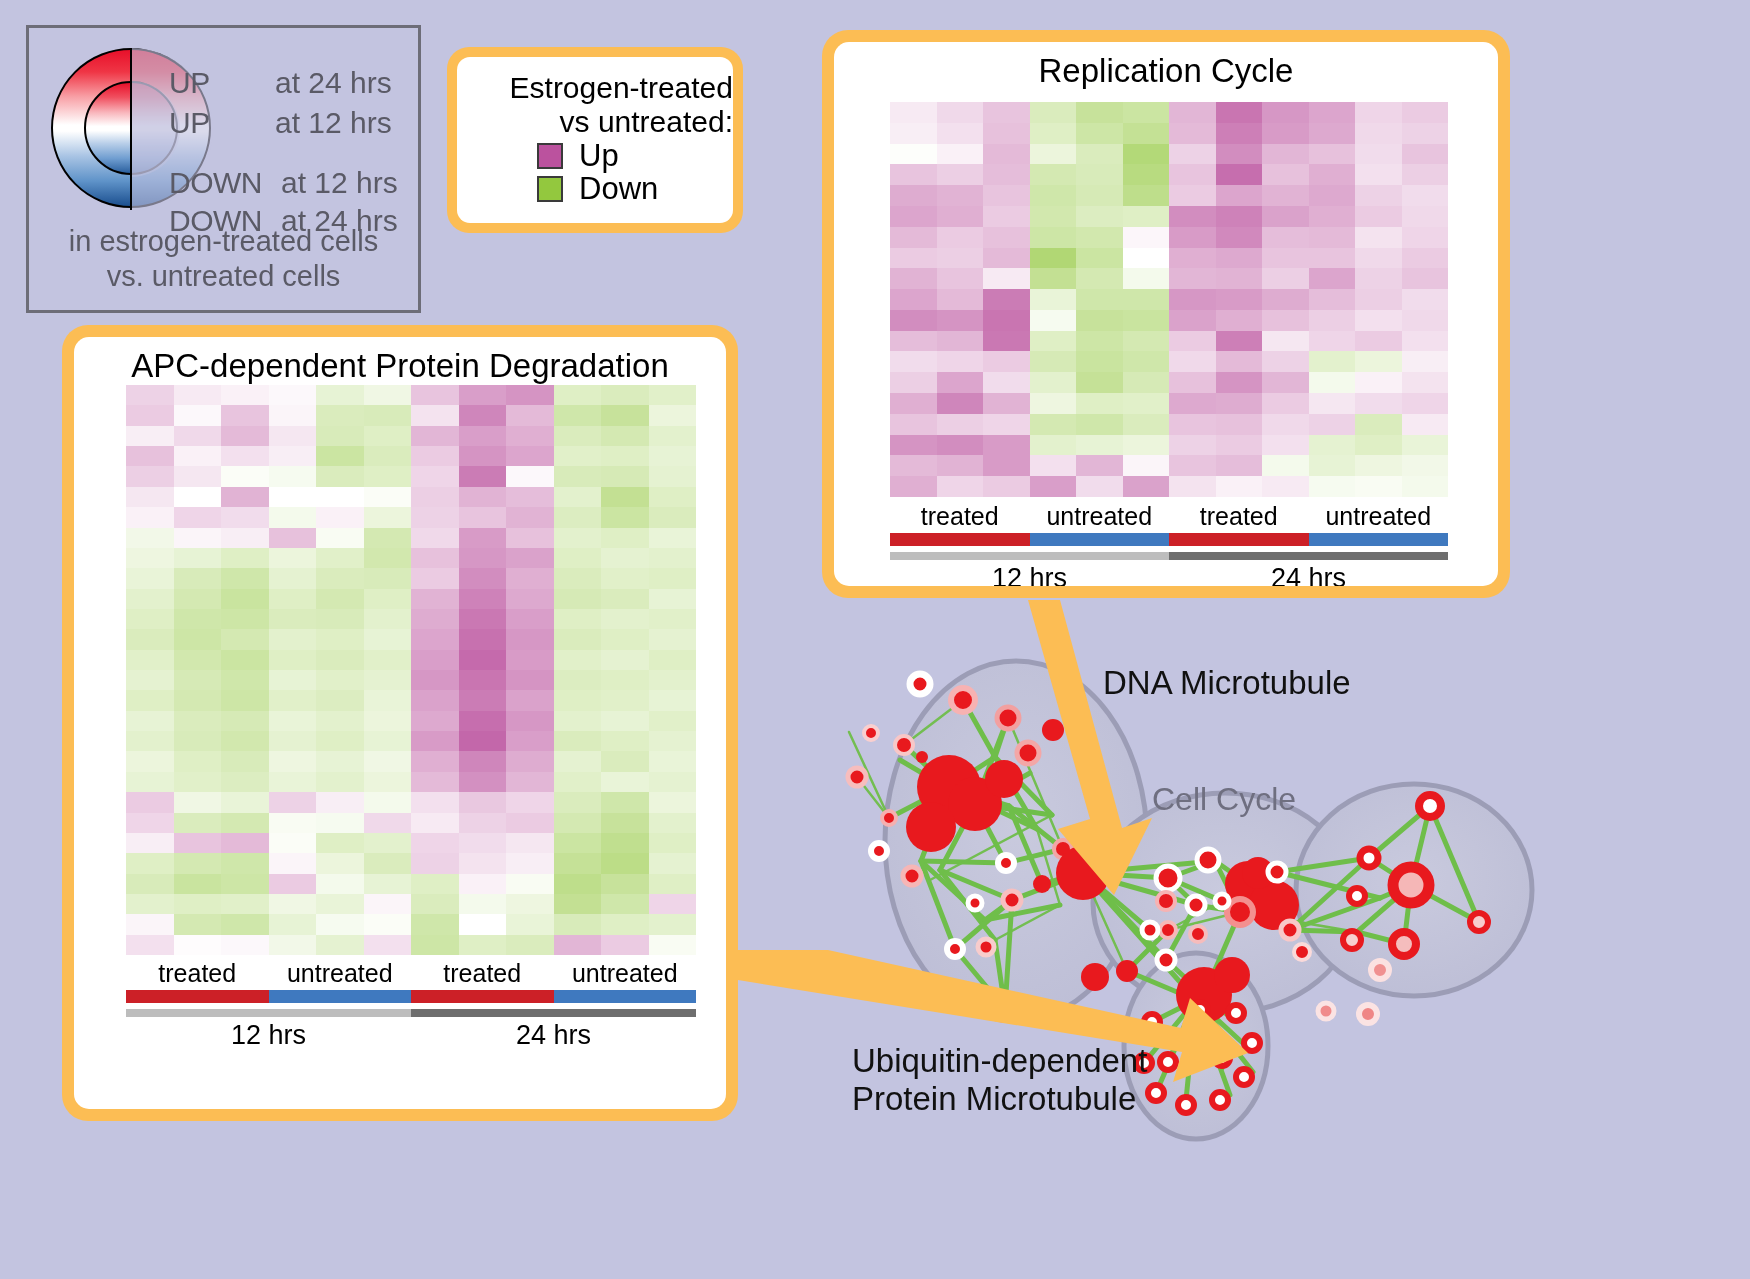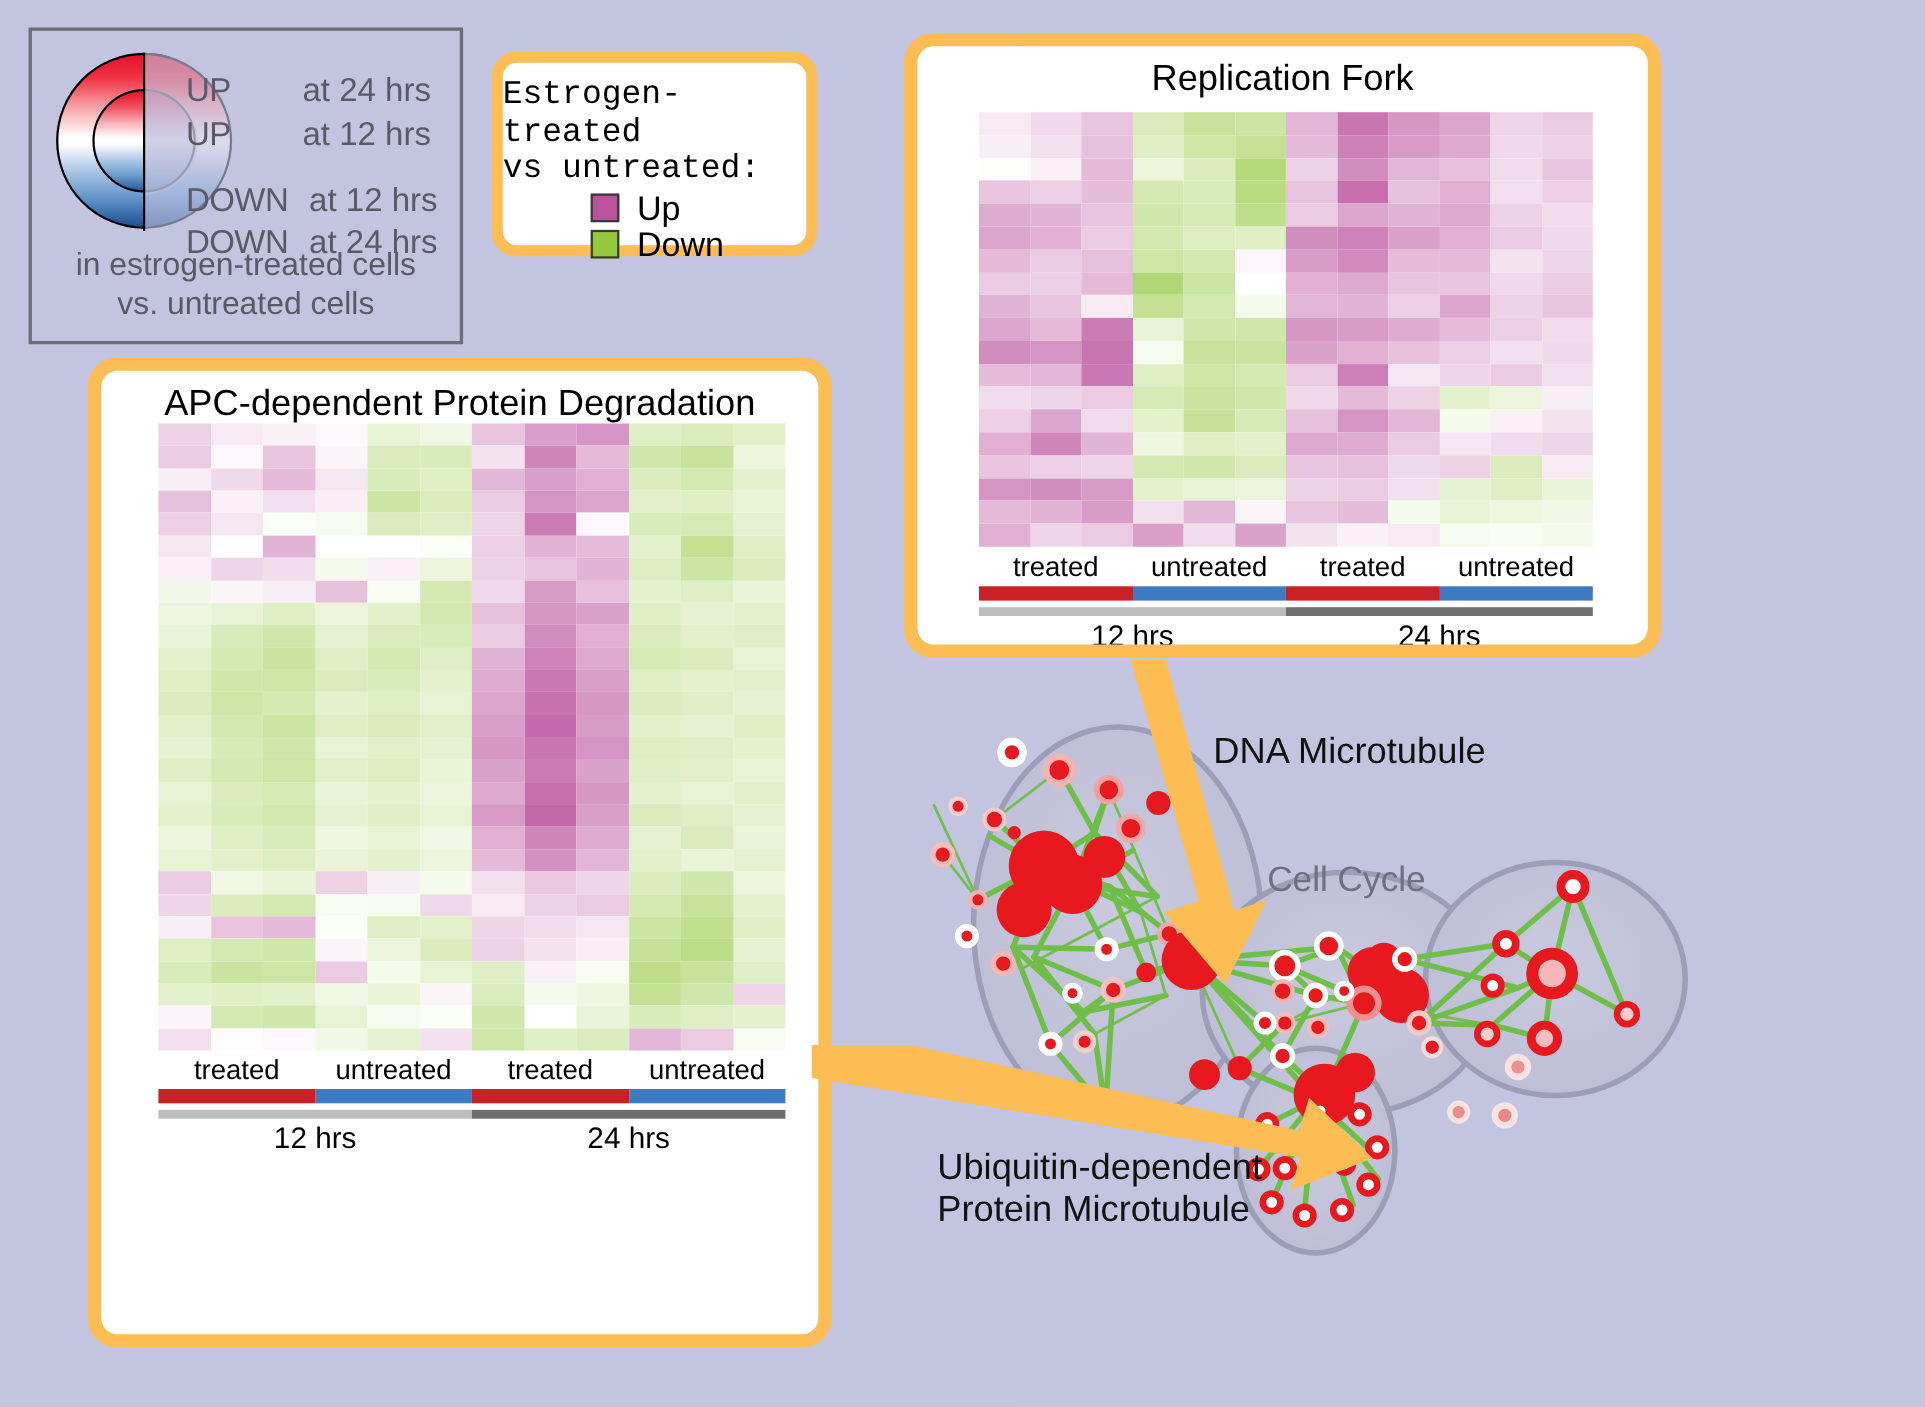--- a/index.html
+++ b/index.html
@@ -51,32 +51,32 @@
   
   #ud-legend{
     position:absolute;left:447px;top:47px;width:296px;height:186px;
     background:#fcbd54;border-radius:22px;
     box-shadow:0 0 0 0 transparent;
   }
   #ud-legend .inner{
     position:absolute;inset:10px;background:#fff;border-radius:13px;
     padding:14px 0 0 0;box-sizing:border-box;
   }
-  #ud-title{font-size:30px;color:#000;text-align:left;line-height:1.12;font-family:Liberation Mono, monospace;}
+  #ud-title{font-size:30px;color:#000;text-align:right;line-height:1.12;}
   .ud-row{display:flex;align-items:center;gap:16px;margin-left:80px;margin-top:2px;}
   .sw{width:26px;height:26px;border:2px solid #3a3a3a;box-sizing:border-box;}
   .ud-lab{font-size:31px;color:#000;line-height:1;}
 
   
   .panel{position:absolute;background:#fcbd54;border-radius:26px;}
   .panel > .inner{position:absolute;inset:12px;background:#fff;border-radius:15px;overflow:hidden;}
   .panel-title{text-align:center;font-size:33px;color:#000;margin-top:10px;font-weight:400;}
 
   #panel-replication{left:822px;top:30px;width:688px;height:568px;}
-  #panel-apc{left:80px;top:325px;width:676px;height:900px;}
+  #panel-apc{left:62px;top:325px;width:676px;height:796px;}
 
   .hm{display:grid;}
   #hm-replication{
     position:absolute;left:56px;top:60px;width:558px;height:395px;
     grid-template-columns:repeat(12,1fr);
   }
   #hm-apc{
     position:absolute;left:52px;top:48px;width:570px;height:570px;
     grid-template-columns:repeat(12,1fr);
   }
@@ -148,21 +148,21 @@
       </div>
       <div class="ud-row">
         <span class="sw" style="background:#93c83e;"></span>
         <span class="ud-lab">Down</span>
       </div>
     </div>
   </div>
 
   <div class="panel" id="panel-replication">
     <div class="inner">
-      <div class="panel-title">Replication Fork</div>
+      <div class="panel-title">Replication Cycle</div>
 
       <div class="hm" id="hm-replication" style="grid-template-rows: repeat(19, 1fr);">
           <div class="cell" style="background: rgb(247, 234, 243);"></div>
           <div class="cell" style="background: rgb(240, 217, 234);"></div>
           <div class="cell" style="background: rgb(232, 196, 222);"></div>
           <div class="cell" style="background: rgb(218, 236, 189);"></div>
           <div class="cell" style="background: rgb(199, 226, 155);"></div>
           <div class="cell" style="background: rgb(203, 229, 162);"></div>
           <div class="cell" style="background: rgb(226, 182, 214);"></div>
           <div class="cell" style="background: rgb(201, 117, 177);"></div>

